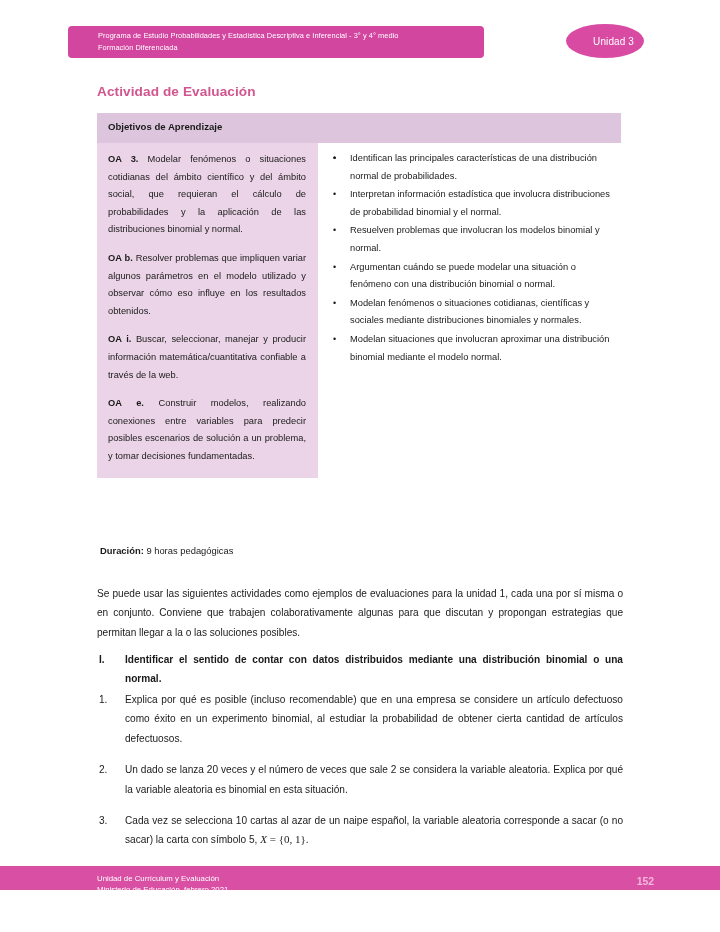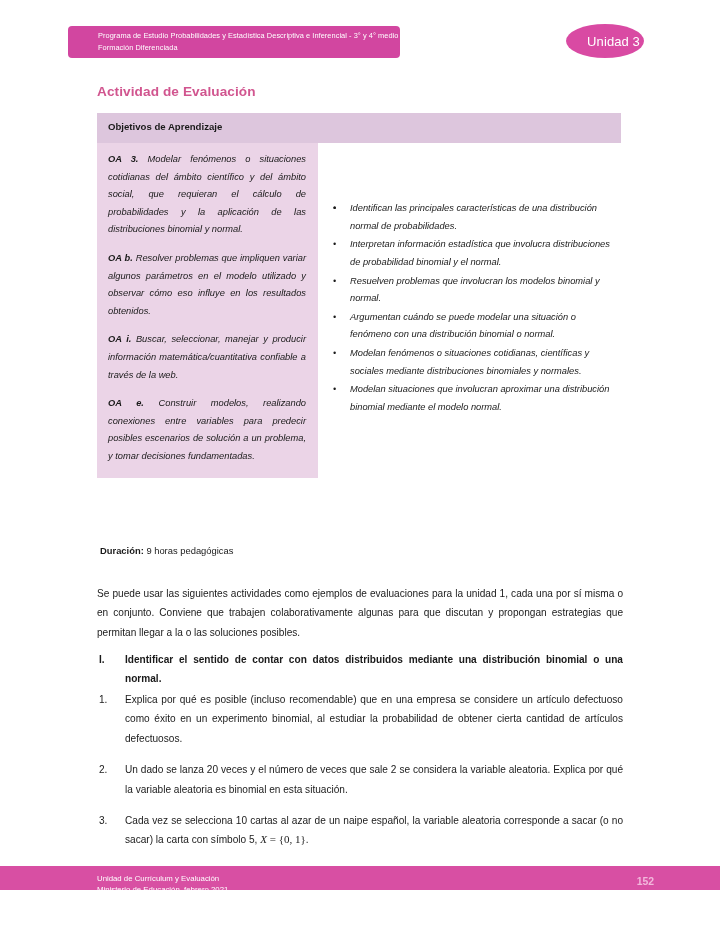--- a/index.html
+++ b/index.html
@@ -14,21 +14,21 @@
     font-family: "Liberation Sans", sans-serif;
     color: #1a1a1a;
     overflow: hidden;
   }
 
   
   .header-band {
     position: absolute;
     left: 68px;
     top: 26px;
-    width: 332px;
+    width: 416px;
     height: 32px;
     background: #d246a0;
     border-radius: 4px;
   }
   .header-text {
     position: absolute;
     left: 30px;
     top: 4px;
     width: 350px;
     color: #ffffff;
@@ -45,21 +45,21 @@
     width: 78px;
     height: 34px;
     background: #d94aa3;
     border-radius: 50%;
     display: flex;
     align-items: center;
     justify-content: center;
   }
   .unit-badge-label {
     color: #ffffff;
-    font-size: 13px;
+    font-size: 10px;
     letter-spacing: 0.1px;
     padding-left: 17px;
   }
 
   
   .page-title {
     position: absolute;
     left: 97px;
     top: 84px;
     font-size: 13.6px;
@@ -92,22 +92,21 @@
   .th-right {
     flex: 1;
     padding: 8px 0 0 13px;
     box-sizing: border-box;
     font-size: 9.6px;
     font-weight: bold;
     color: #1a1a1a;
   }
   .table-body-row {
     display: flex;
-    align-items: center;
-    font-style: italic;
+    align-items: flex-start;
   }
   .td-left {
     width: 221px;
     background: #ebd4e7;
     padding: 8px 12px 12px 11px;
     box-sizing: border-box;
   }
   .td-right {
     flex: 1;
     background: #ffffff;

